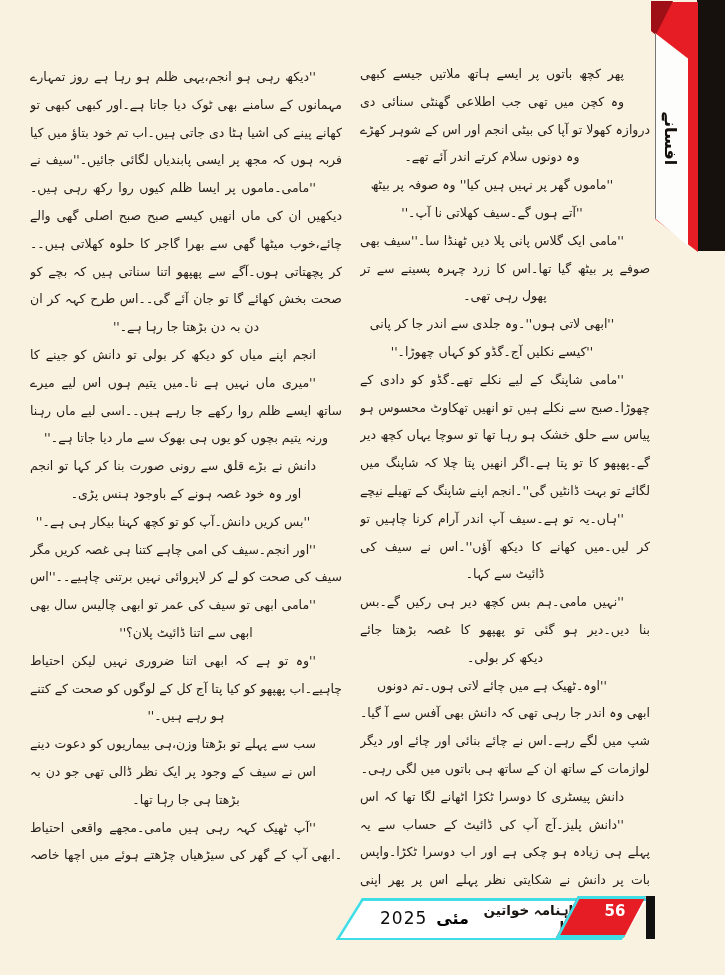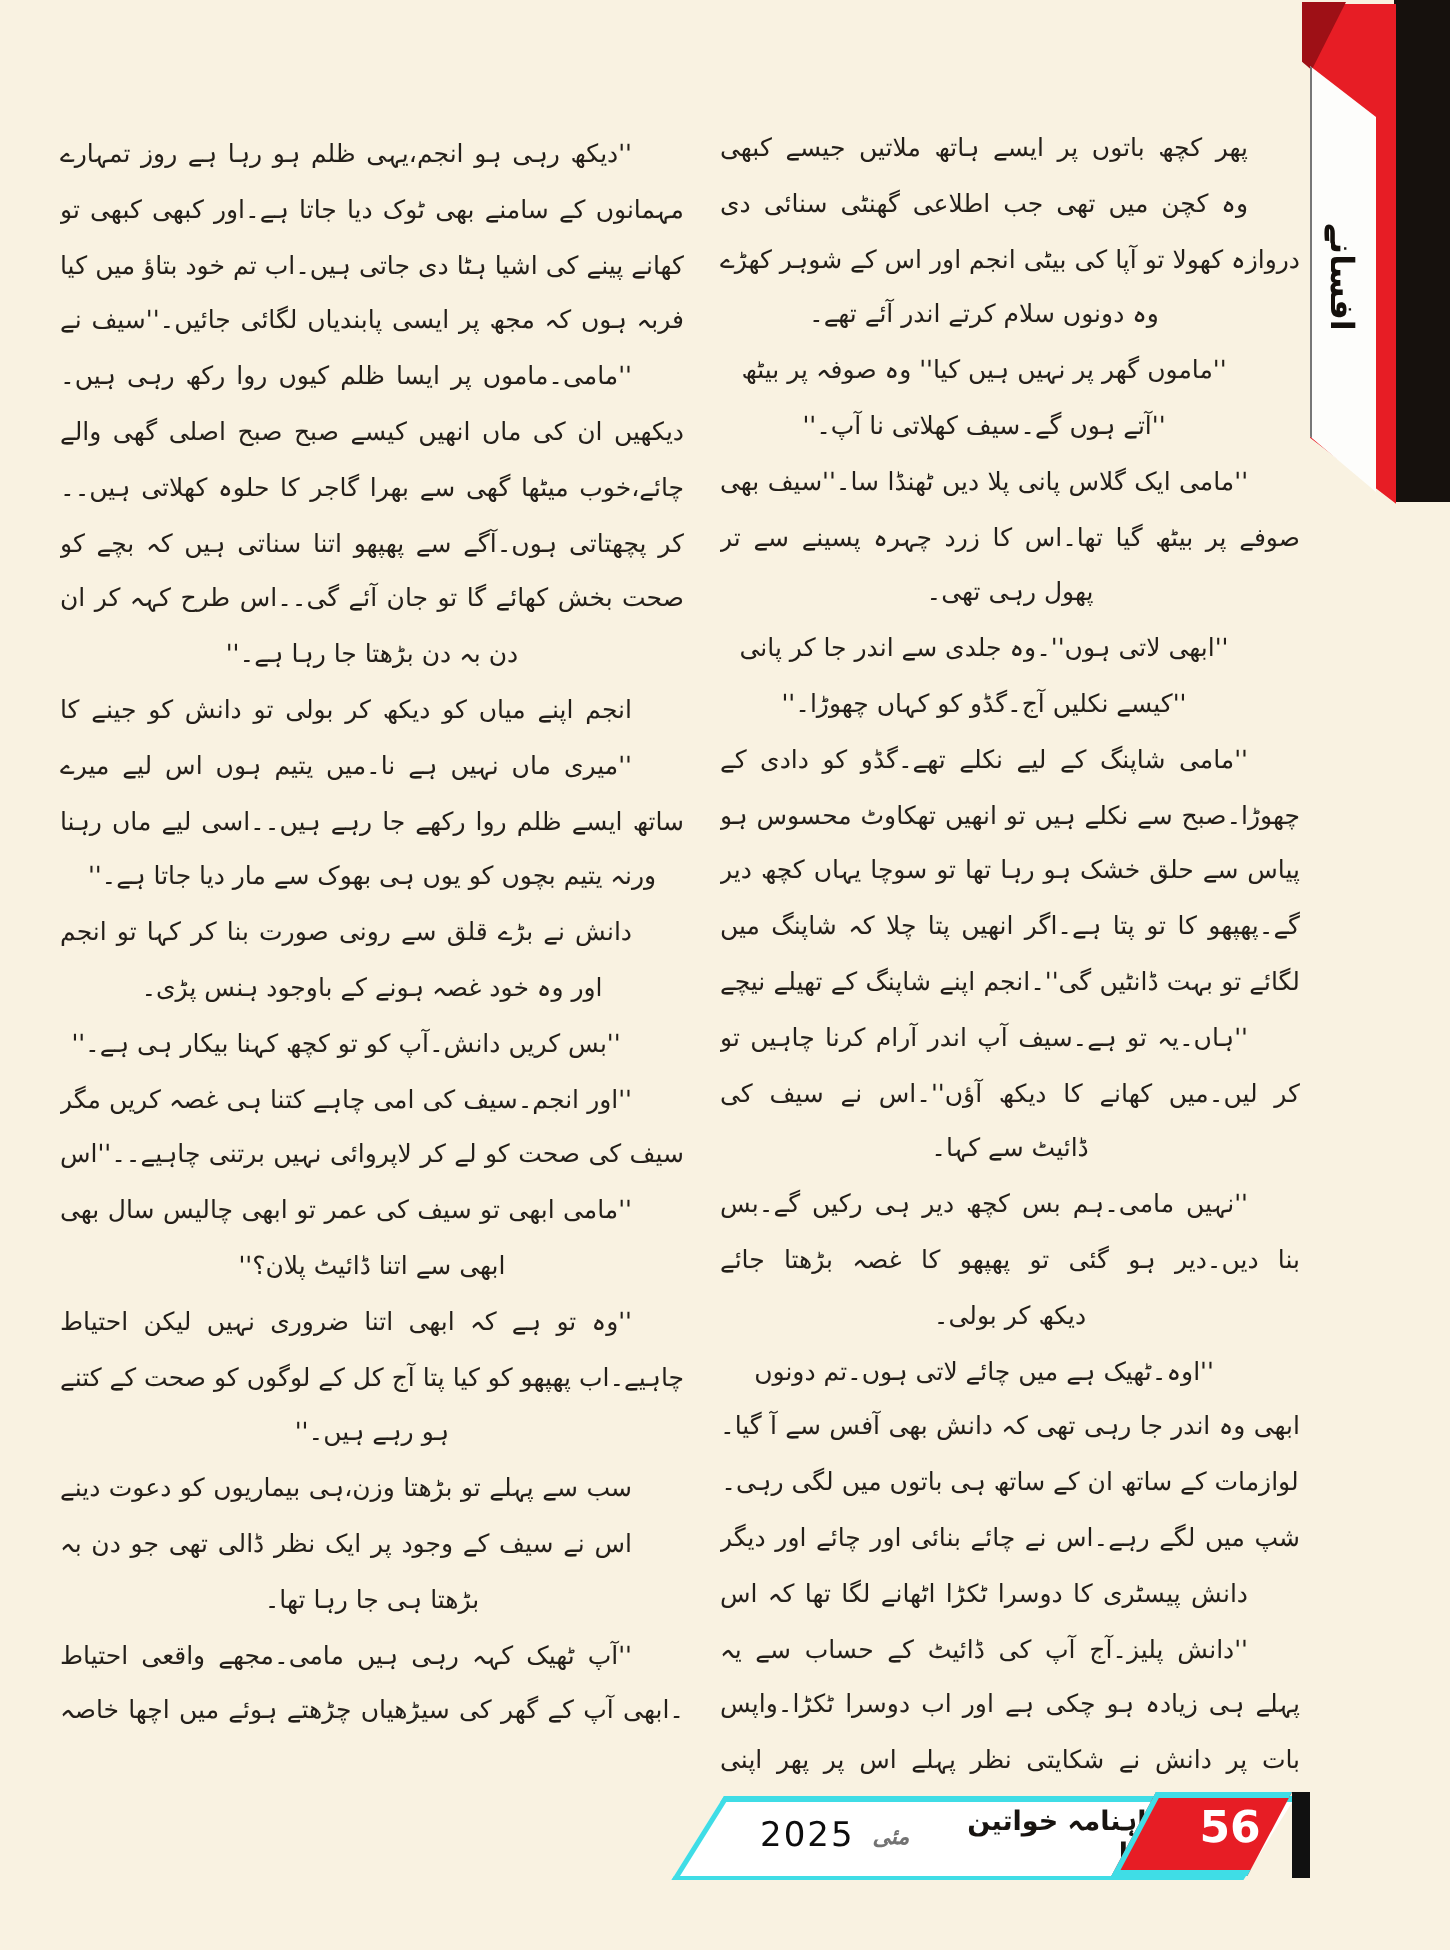--- a/index.html
+++ b/index.html
@@ -64,34 +64,34 @@
     border-bottom:2px solid var(--cyan,#3fdde6);
     border-left:3px solid var(--cyan,#3fdde6);
     transform:skewX(-32deg);transform-origin:top right;
   }
   .footer-text{
     position:absolute;left:380px;top:902px;width:202px;height:32px;
     direction:rtl;
     display:flex;align-items:center;justify-content:flex-start;gap:9px;
   }
   .footer-magazine{font-size:13.5px;font-weight:bold;color:#181410;}
-  .footer-month{font-size:11px;font-weight:bold;color:#737373;font-style:italic;}
+  .footer-month{font-size:16px;font-weight:bold;color:#000000;}
   .footer-year{font-size:17px;font-weight:normal;color:#0d0d0d;letter-spacing:1px;}
   .footer-red{
     position:absolute;left:578px;top:896px;width:68px;height:42px;
     background:var(--red,#ee1b23);
     border-top:3px solid var(--cyan,#3fdde6);
     border-left:3px solid var(--cyan,#3fdde6);
     border-bottom:3px solid var(--cyan,#3fdde6);
     transform:skewX(-28deg);transform-origin:top right;
     box-sizing:border-box;
   }
   .footer-page-num{
     position:absolute;left:592px;top:902px;width:46px;
-    text-align:center;color:#ffffff;font-weight:bold;font-size:22px;
+    text-align:center;color:#ffffff;font-weight:bold;font-size:15px;
     font-family:"DejaVu Sans",sans-serif;
   }
   .footer-black-bar{
     position:absolute;left:646px;top:896px;width:9px;height:43px;
     background:var(--barblack,#111111);
   }
 </style>
 </head>
 <body>
 
@@ -115,22 +115,22 @@
       <div class="line j">گے۔پھپھو کا تو پتا ہے۔اگر انھیں پتا چلا کہ شاپنگ میں ہی اتنے گھنٹے</div>
       <div class="line j">لگائے تو بہت ڈانٹیں گی''۔انجم اپنے شاپنگ کے تھیلے نیچے رکھ کر بولی۔</div>
       <div class="line ij">''ہاں۔یہ تو ہے۔سیف آپ اندر آرام کرنا چاہیں تو آرام</div>
       <div class="line j">کر لیں۔میں کھانے کا دیکھ آؤں''۔اس نے سیف کی تھکاوٹ کے</div>
       <div class="line s">ڈائیٹ سے کہا۔</div>
       <div class="line ij">''نہیں مامی۔ہم بس کچھ دیر ہی رکیں گے۔بس چائے</div>
       <div class="line j">بنا دیں۔دیر ہو گئی تو پھپھو کا غصہ بڑھتا جائے گا۔''انجم ہنس کر سیف کو</div>
       <div class="line s">دیکھ کر بولی۔</div>
       <div class="line is">''اوہ۔ٹھیک ہے میں چائے لاتی ہوں۔تم دونوں بیٹھو،''</div>
       <div class="line j">ابھی وہ اندر جا رہی تھی کہ دانش بھی آفس سے آ گیا۔اور وہ لوگ گپ</div>
+      <div class="line j">شپ میں لگے رہے۔اس نے چائے بنائی اور چائے اور دیگر</div>
       <div class="line s">لوازمات کے ساتھ ان کے ساتھ ہی باتوں میں لگی رہی۔</div>
-      <div class="line j">شپ میں لگے رہے۔اس نے چائے بنائی اور چائے اور دیگر</div>
       <div class="line ij">دانش پیسٹری کا دوسرا ٹکڑا اٹھانے لگا تھا کہ اس نے ٹوک دیا۔</div>
       <div class="line ij">''دانش پلیز۔آج آپ کی ڈائیٹ کے حساب سے یہ پیسٹری</div>
       <div class="line j">پہلے ہی زیادہ ہو چکی ہے اور اب دوسرا ٹکڑا۔واپس رکھیں۔''اس کی</div>
       <div class="line j">بات پر دانش نے شکایتی نظر پہلے اس پر پھر اپنی بھانجی پر ڈالی۔۔</div>
     </div>
   <div class="col col-left">
       <div class="line ij">''دیکھ رہی ہو انجم،یہی ظلم ہو رہا ہے روز تمہارے ماموں پر،</div>
       <div class="line j">مہمانوں کے سامنے بھی ٹوک دیا جاتا ہے۔اور کبھی کبھی تو سامنے سے</div>
       <div class="line j">کھانے پینے کی اشیا ہٹا دی جاتی ہیں۔اب تم خود بتاؤ میں کیا اتنا زیادہ</div>
       <div class="line j">فربہ ہوں کہ مجھ پر ایسی پابندیاں لگائی جائیں۔''سیف نے دہائی دی۔</div>

